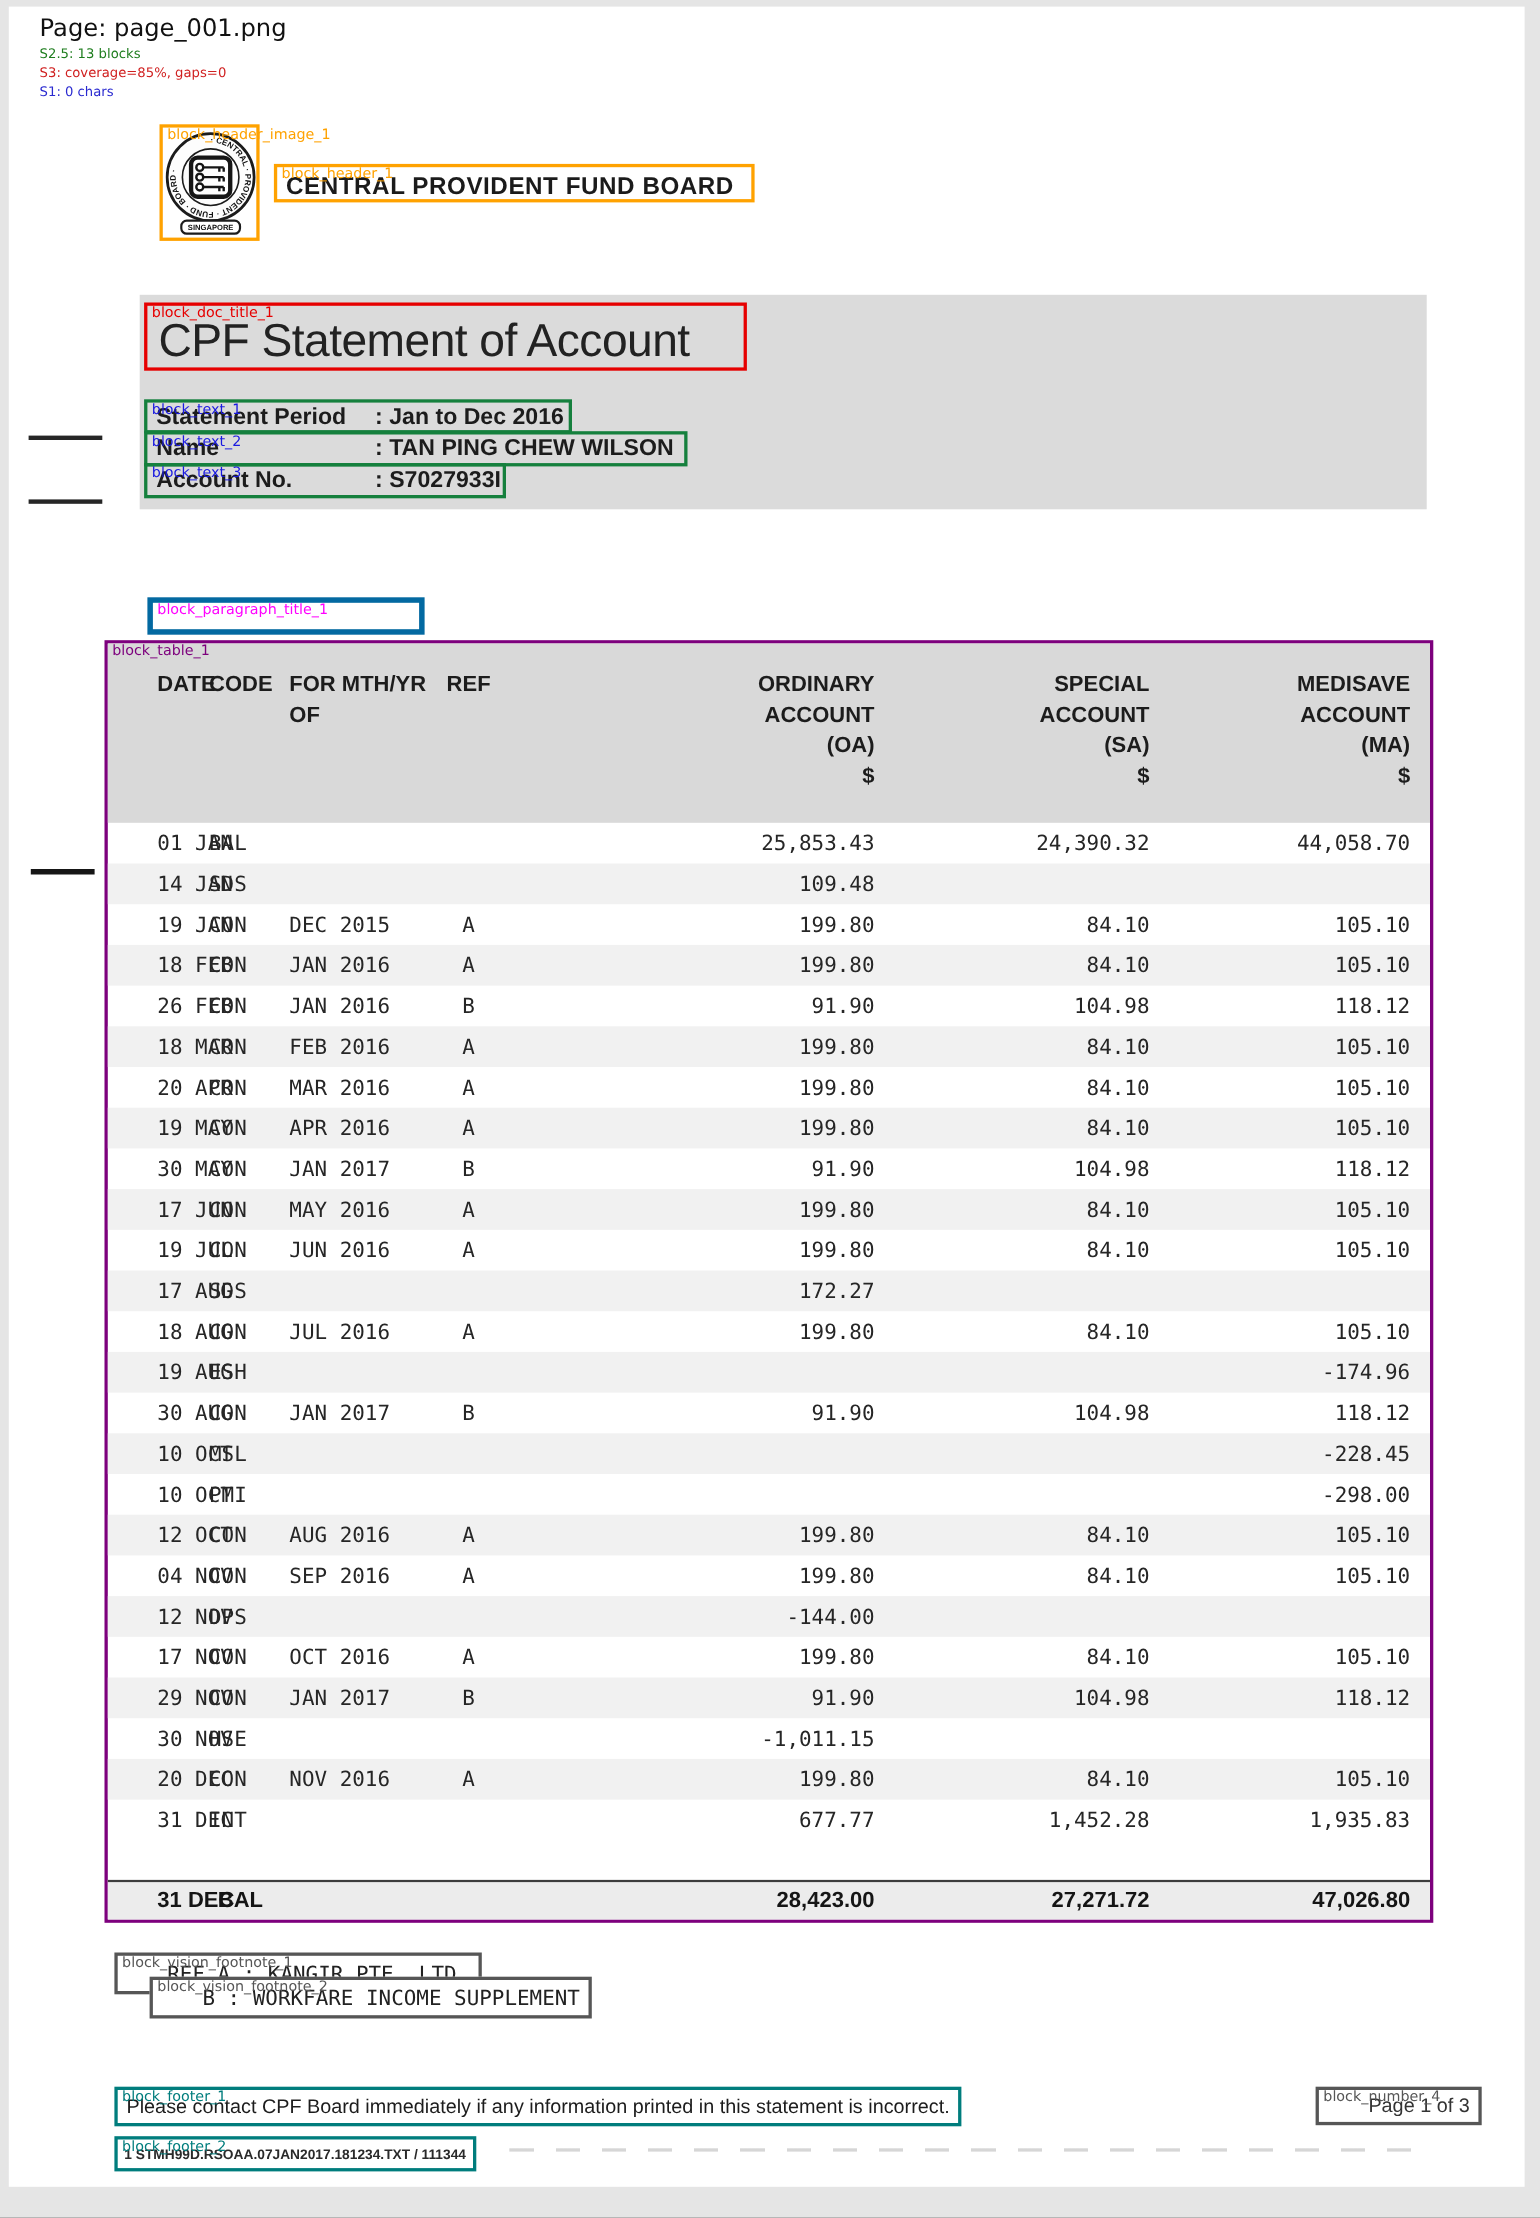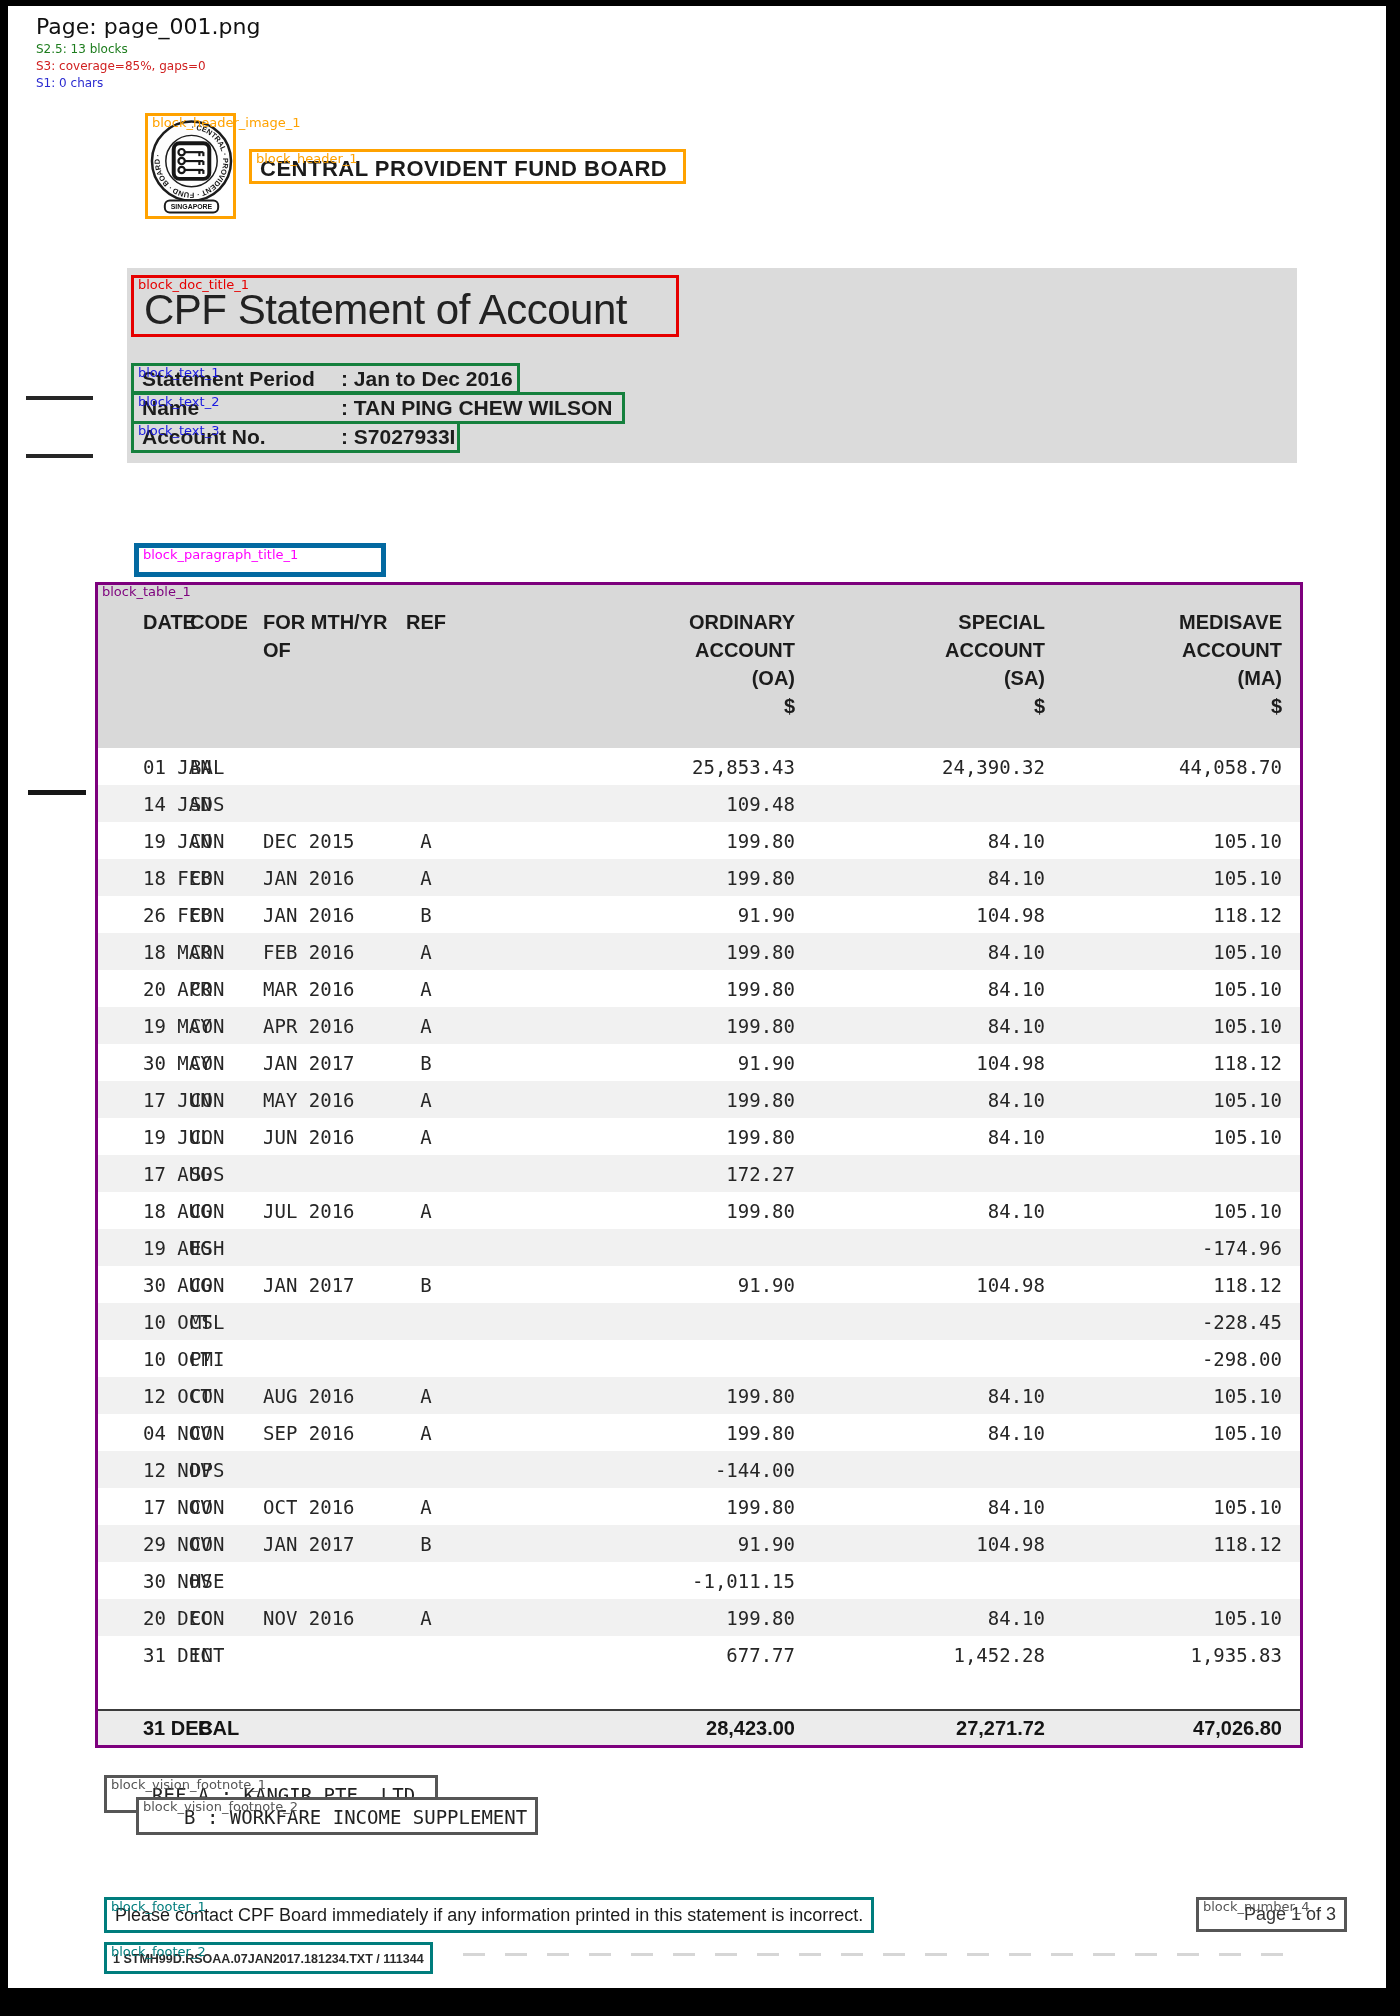--- a/index.html
+++ b/index.html
@@ -1,18 +1,18 @@
 <!DOCTYPE html>
 <html><head>
 <meta charset="utf-8">
 <style>
   html,body{margin:0;padding:0;}
   body{width:1400px;height:2016px;background:#141414;position:relative;
        font-family:"Liberation Sans",sans-serif;}
-  #canvas{position:absolute;left:0;top:0;width:1400px;height:2016px;background:#000000;}
+  #canvas{position:absolute;left:0;top:0;width:1400px;height:2016px;background:#e5e5e5;}
   #page{position:absolute;left:8px;top:6px;width:1378px;height:1982px;background:#ffffff;overflow:hidden;}
 
   
   .meta{position:absolute;left:28px;top:8px;}
   .meta-title{font:22px "DejaVu Sans",sans-serif;color:#111;}
   .meta-line{font:12px "DejaVu Sans",sans-serif;margin-top:3px;}
   .m-green{color:#1e7d1e;} .m-red{color:#d02020;} .m-blue{color:#2a2ad0;}
 
   
   .abox{position:absolute;box-sizing:border-box;}

